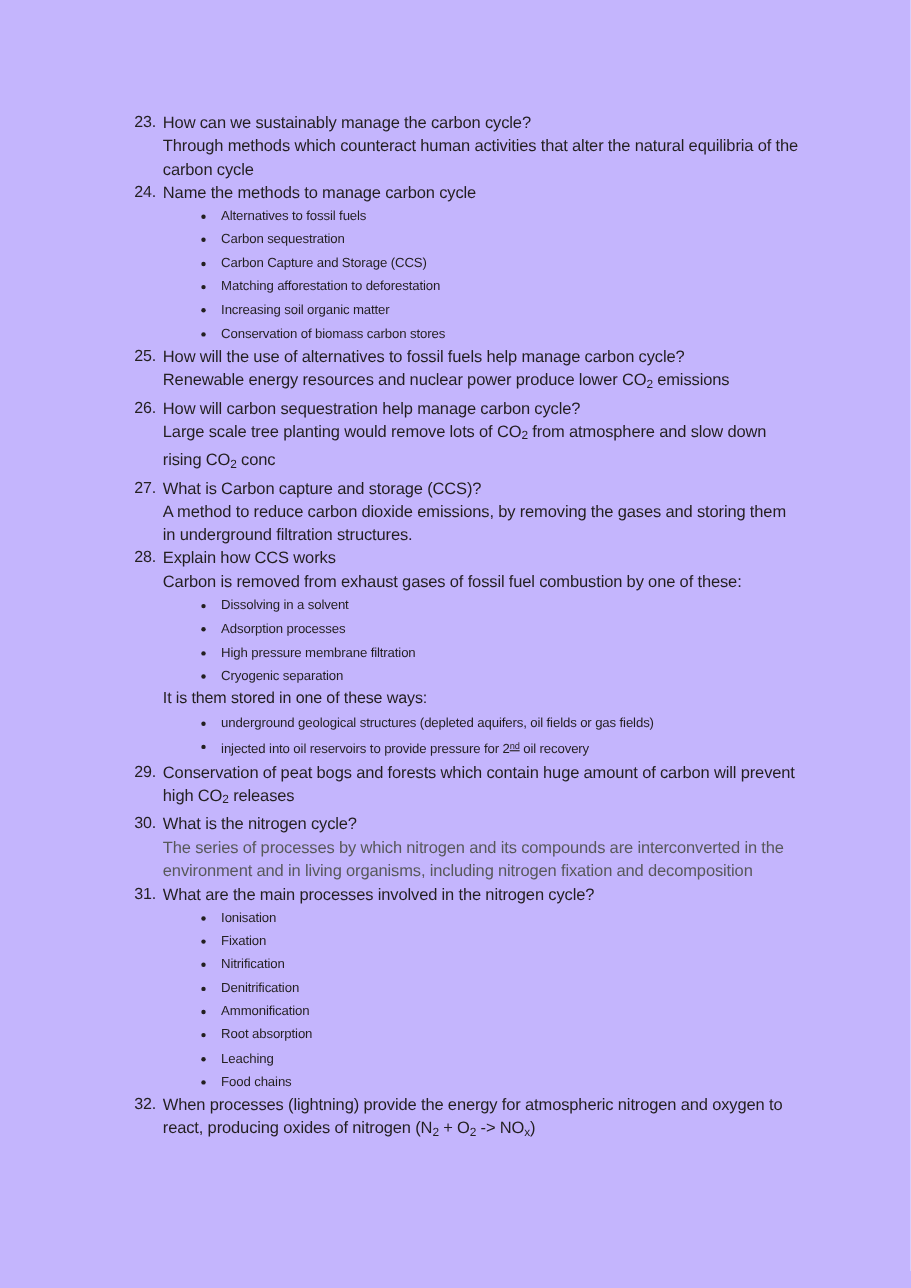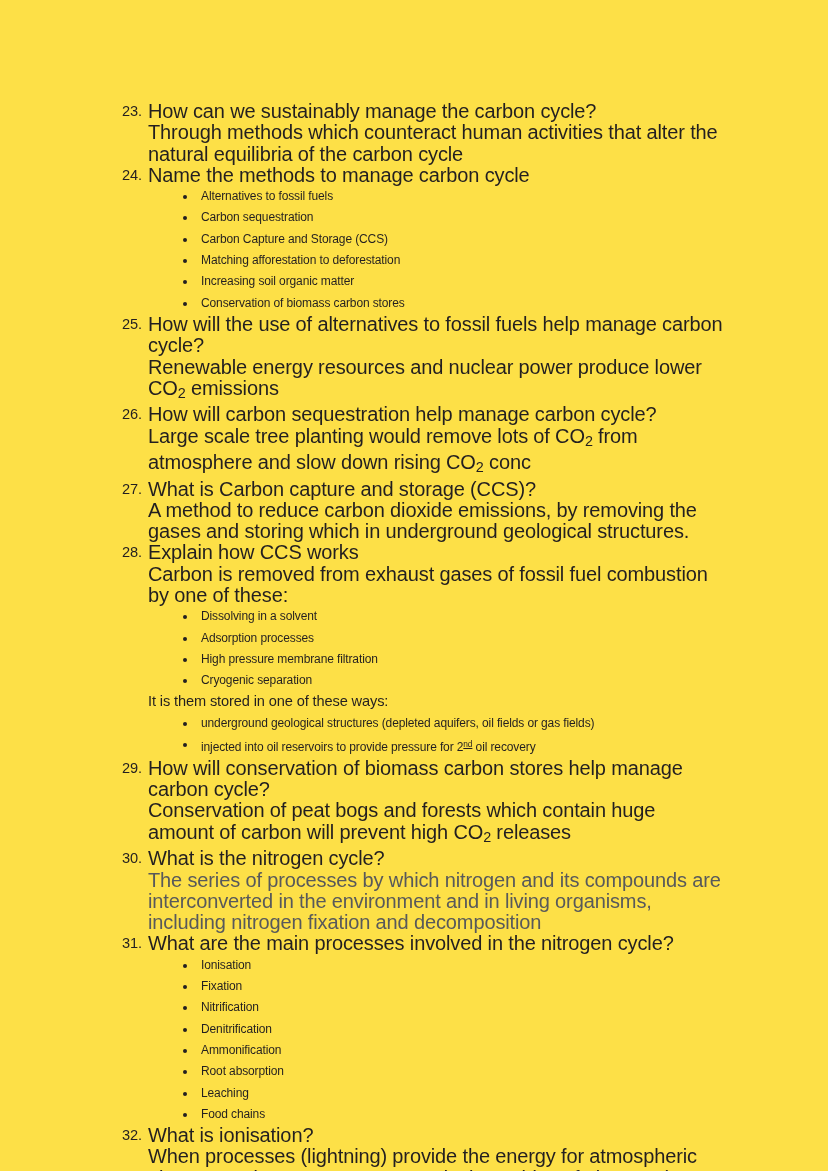--- a/index.html
+++ b/index.html
@@ -11,21 +11,21 @@
     width: 828px;
     height: 1171px;
     font-family: "Liberation Sans", "DejaVu Sans", sans-serif;
     color: #231f20;
     -webkit-font-smoothing: antialiased;
   }
   #page {
     position: relative;
     width: 828px;
     height: 1171px;
-    background: #fde047;
+    background: #c4b5fd;
     overflow: hidden;
   }
   #content {
     position: absolute;
     left: 122px;
     top: 101px;
     width: 604px;
   }
 
   
@@ -39,21 +39,21 @@
     left: 0;
     top: 0;
     width: 24px;
     text-align: left;
     font-size: 14.6px;
     line-height: 21.3px;
     letter-spacing: -0.1px;
   }
   .qa-question,
   .qa-answer {
-    font-size: 20px;
+    font-size: 15px;
     line-height: 21.3px;
     letter-spacing: -0.12px;
     margin: 0;
     word-spacing: -0.1px;
   }
   .qa-answer.muted {
     color: #58595b;
   }
 
   
@@ -118,41 +118,40 @@
         <div class="qa-answer">Renewable energy resources and nuclear power produce lower CO<sub>2</sub> emissions</div>
       </div>
       <div class="qa-item">
         <span class="qa-num">26.</span>
         <div class="qa-question">How will carbon sequestration help manage carbon cycle?</div>
         <div class="qa-answer">Large scale tree planting would remove lots of CO<sub>2</sub> from atmosphere and slow down rising CO<sub>2</sub> conc</div>
       </div>
       <div class="qa-item">
         <span class="qa-num">27.</span>
         <div class="qa-question">What is Carbon capture and storage (CCS)?</div>
-        <div class="qa-answer">A method to reduce carbon dioxide emissions, by removing the gases and storing which in underground geological structures.</div>
+        <div class="qa-answer">A method to reduce carbon dioxide emissions, by removing the gases and storing them in underground filtration structures.</div>
       </div>
       <div class="qa-item">
         <span class="qa-num">28.</span>
         <div class="qa-question">Explain how CCS works</div>
         <div class="qa-answer">Carbon is removed from exhaust gases of fossil fuel combustion by one of these:</div>
         <ul class="bullets">
           <li>Dissolving in a solvent</li>
           <li>Adsorption processes</li>
           <li>High pressure membrane filtration</li>
           <li>Cryogenic separation</li>
         </ul>
         <div class="sub-line">It is them stored in one of these ways:</div>
         <ul class="bullets">
           <li>underground geological structures (depleted aquifers, oil fields or gas fields)</li>
           <li>injected into oil reservoirs to provide pressure for 2<sup>nd</sup> oil recovery</li>
         </ul>
       </div>
       <div class="qa-item">
         <span class="qa-num">29.</span>
-        <div class="qa-question">How will conservation of biomass carbon stores help manage carbon cycle?</div>
         <div class="qa-answer">Conservation of peat bogs and forests which contain huge amount of carbon will prevent high CO<sub>2</sub> releases</div>
       </div>
       <div class="qa-item">
         <span class="qa-num">30.</span>
         <div class="qa-question">What is the nitrogen cycle?</div>
         <div class="qa-answer muted">The series of processes by which nitrogen and its compounds are interconverted in the environment and in living organisms, including nitrogen fixation and decomposition</div>
       </div>
       <div class="qa-item">
         <span class="qa-num">31.</span>
         <div class="qa-question">What are the main processes involved in the nitrogen cycle?</div>
@@ -162,17 +161,16 @@
           <li>Nitrification</li>
           <li>Denitrification</li>
           <li>Ammonification</li>
           <li>Root absorption</li>
           <li>Leaching</li>
           <li>Food chains</li>
         </ul>
       </div>
       <div class="qa-item">
         <span class="qa-num">32.</span>
-        <div class="qa-question">What is ionisation?</div>
         <div class="qa-answer">When processes (lightning) provide the energy for atmospheric nitrogen and oxygen to react, producing oxides of nitrogen (N<sub>2</sub> + O<sub>2</sub> -&gt; NO<sub>x</sub>)</div>
       </div>
     </div>
 </div>
 
 </body></html>

